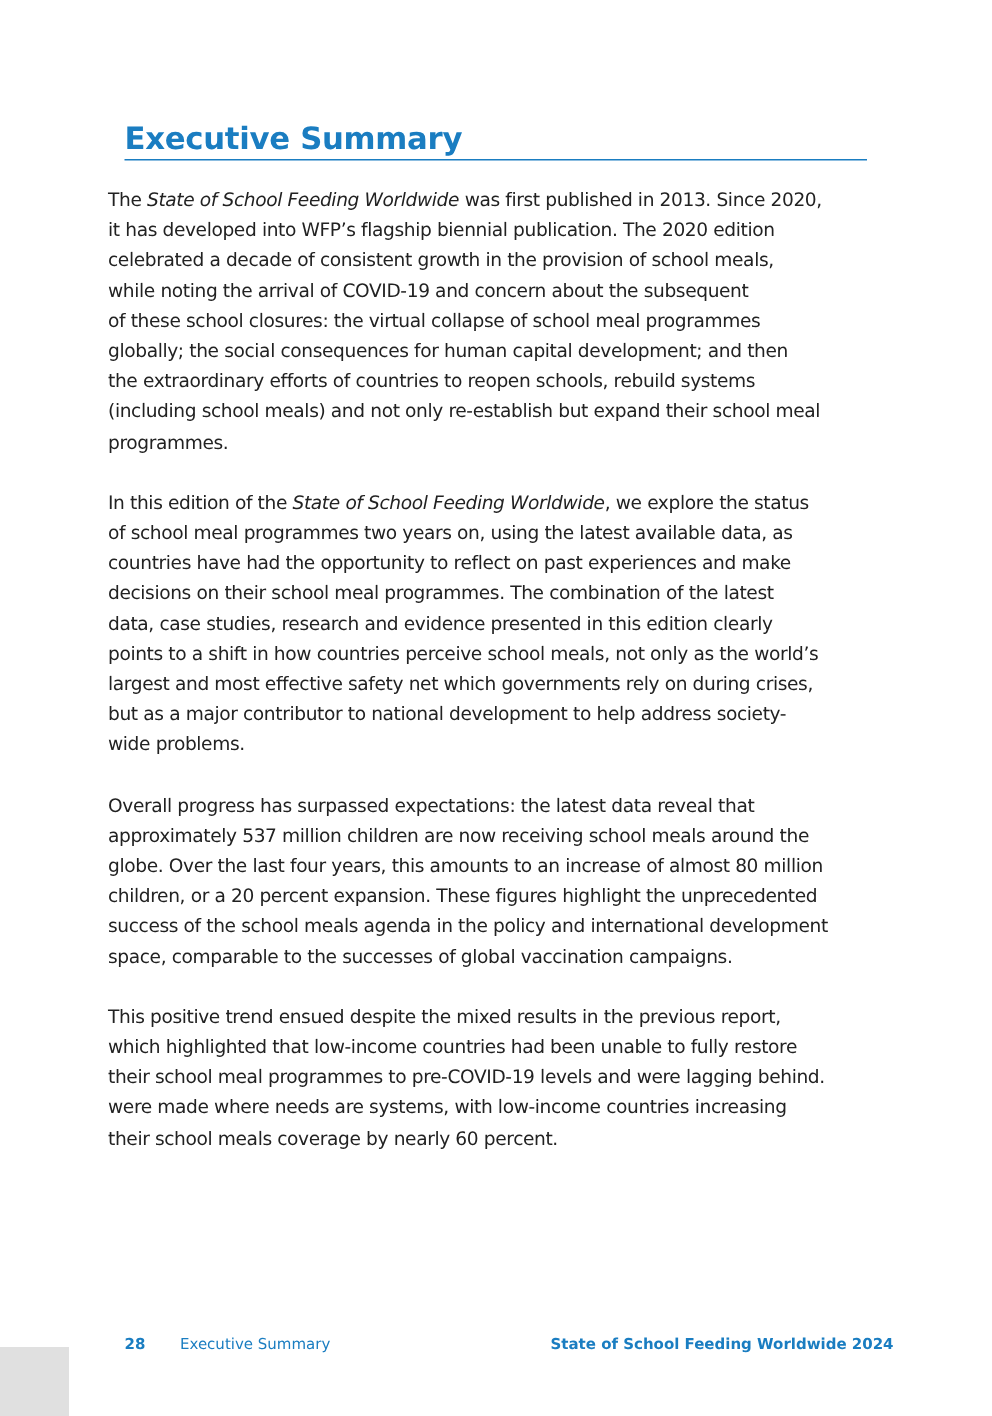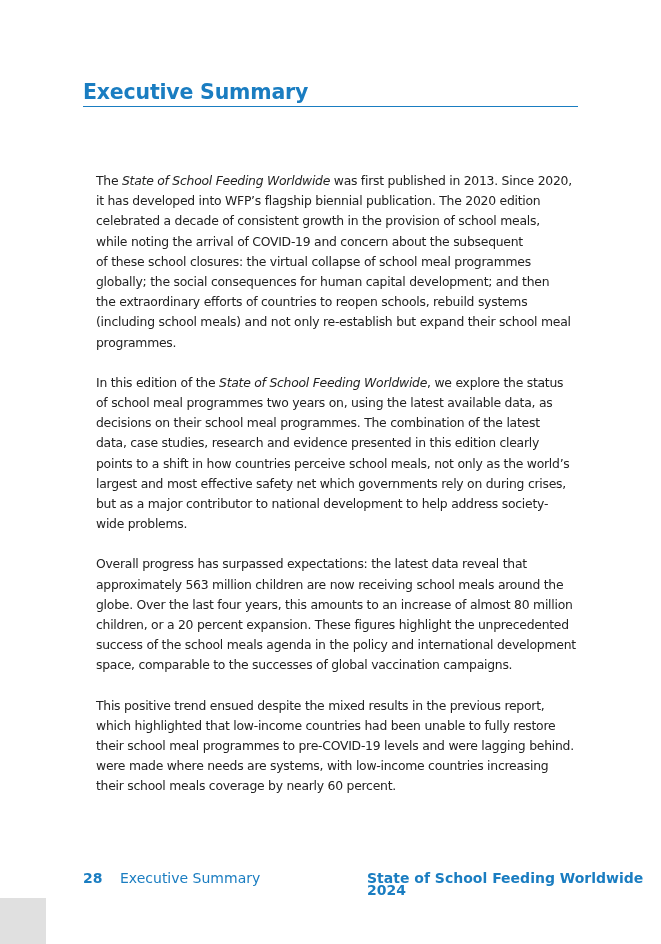--- a/index.html
+++ b/index.html
@@ -9,33 +9,33 @@
   }
   .title {
     position: absolute; left: 83px; top: 78px; width: 496px;
     font-size: 20.5px; font-weight: bold; color: #1a7dc1; letter-spacing: -0.2px;
     margin: 0; line-height: 28px;
   }
   .title-rule {
     position: absolute; left: 83px; top: 106px; width: 495px; height: 1px; background: #1a7dc1;
   }
   .body-text {
-    position: absolute; left: 96px; top: 123px; width: 500px; margin-top: 48px;
+    position: absolute; left: 72px; top: 123px; width: 500px;
   }
   .para {
     margin: 0 0 20px 0; font-size: 12.4px; line-height: 20.2px; color: #222222;
     letter-spacing: -0.25px; white-space: normal;
   }
   .para .ln { display: block; white-space: nowrap; }
   .para em { font-style: italic; }
   .footer-box {
     position: absolute; left: 0; top: 898px; width: 46px; height: 46px; background: #e0e0e0;
   }
   .footer {
-    position: absolute; top: 872px; font-size: 14px; color: #1a7dc1; line-height: 12px;
+    position: absolute; top: 891px; font-size: 10px; color: #1a7dc1; line-height: 12px;
   }
   .footer.page { left: 83px; font-weight: bold; }
   .footer.section { left: 120px; }
   .footer.pub { left: 367px; font-weight: bold; }
 </style>
 </head>
 <body>
 
 <h1 class="title">Executive Summary</h1>
 <div class="title-rule"></div>
@@ -48,30 +48,31 @@
       <span class="ln">while noting the arrival of COVID-19 and concern about the subsequent</span>
       <span class="ln">of these school closures: the virtual collapse of school meal programmes</span>
       <span class="ln">globally; the social consequences for human capital development; and then</span>
       <span class="ln">the extraordinary efforts of countries to reopen schools, rebuild systems</span>
       <span class="ln">(including school meals) and not only re-establish but expand their school meal</span>
       <span class="ln">programmes.</span>
     </p>
   <p class="para">
       <span class="ln"><span>In this edition of the </span><em>State of School Feeding Worldwide</em><span>, we explore the status</span></span>
       <span class="ln">of school meal programmes two years on, using the latest available data, as</span>
+      <span class="ln">countries have had the opportunity to reflect on past experiences and make</span>
       <span class="ln">decisions on their school meal programmes. The combination of the latest</span>
       <span class="ln">data, case studies, research and evidence presented in this edition clearly</span>
       <span class="ln">points to a shift in how countries perceive school meals, not only as the world’s</span>
       <span class="ln">largest and most effective safety net which governments rely on during crises,</span>
       <span class="ln">but as a major contributor to national development to help address society-</span>
       <span class="ln">wide problems.</span>
     </p>
   <p class="para">
       <span class="ln">Overall progress has surpassed expectations: the latest data reveal that</span>
-      <span class="ln">approximately 563 million children are now receiving school meals around the</span>
+      <span class="ln">approximately 537 million children are now receiving school meals around the</span>
       <span class="ln">globe. Over the last four years, this amounts to an increase of almost 80 million</span>
       <span class="ln">children, or a 20 percent expansion. These figures highlight the unprecedented</span>
       <span class="ln">success of the school meals agenda in the policy and international development</span>
       <span class="ln">space, comparable to the successes of global vaccination campaigns.</span>
     </p>
   <p class="para">
       <span class="ln">This positive trend ensued despite the mixed results in the previous report,</span>
       <span class="ln">which highlighted that low-income countries had been unable to fully restore</span>
       <span class="ln">their school meal programmes to pre-COVID-19 levels and were lagging behind.</span>
       <span class="ln">were made where needs are systems, with low-income countries increasing</span>

